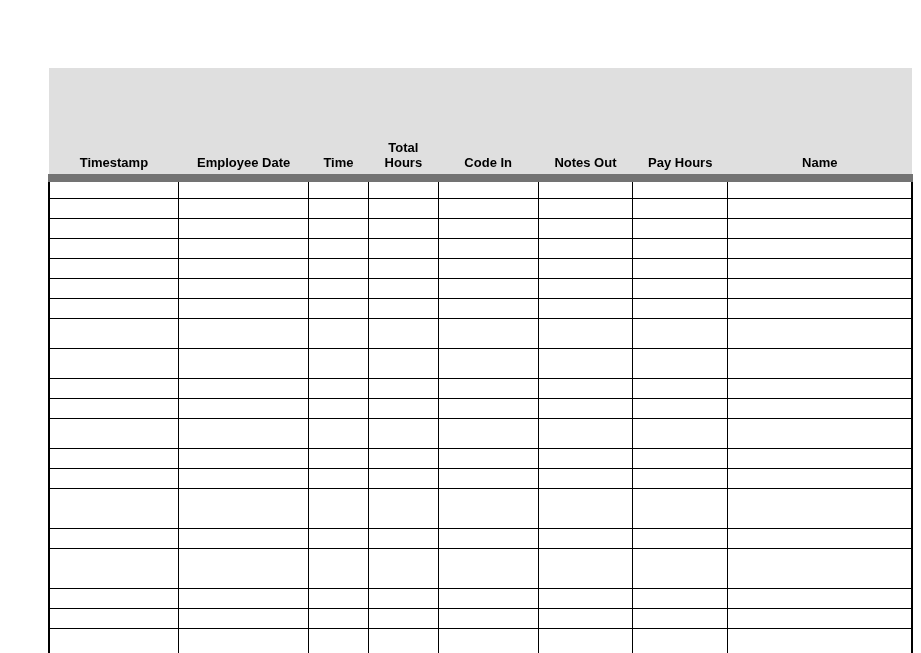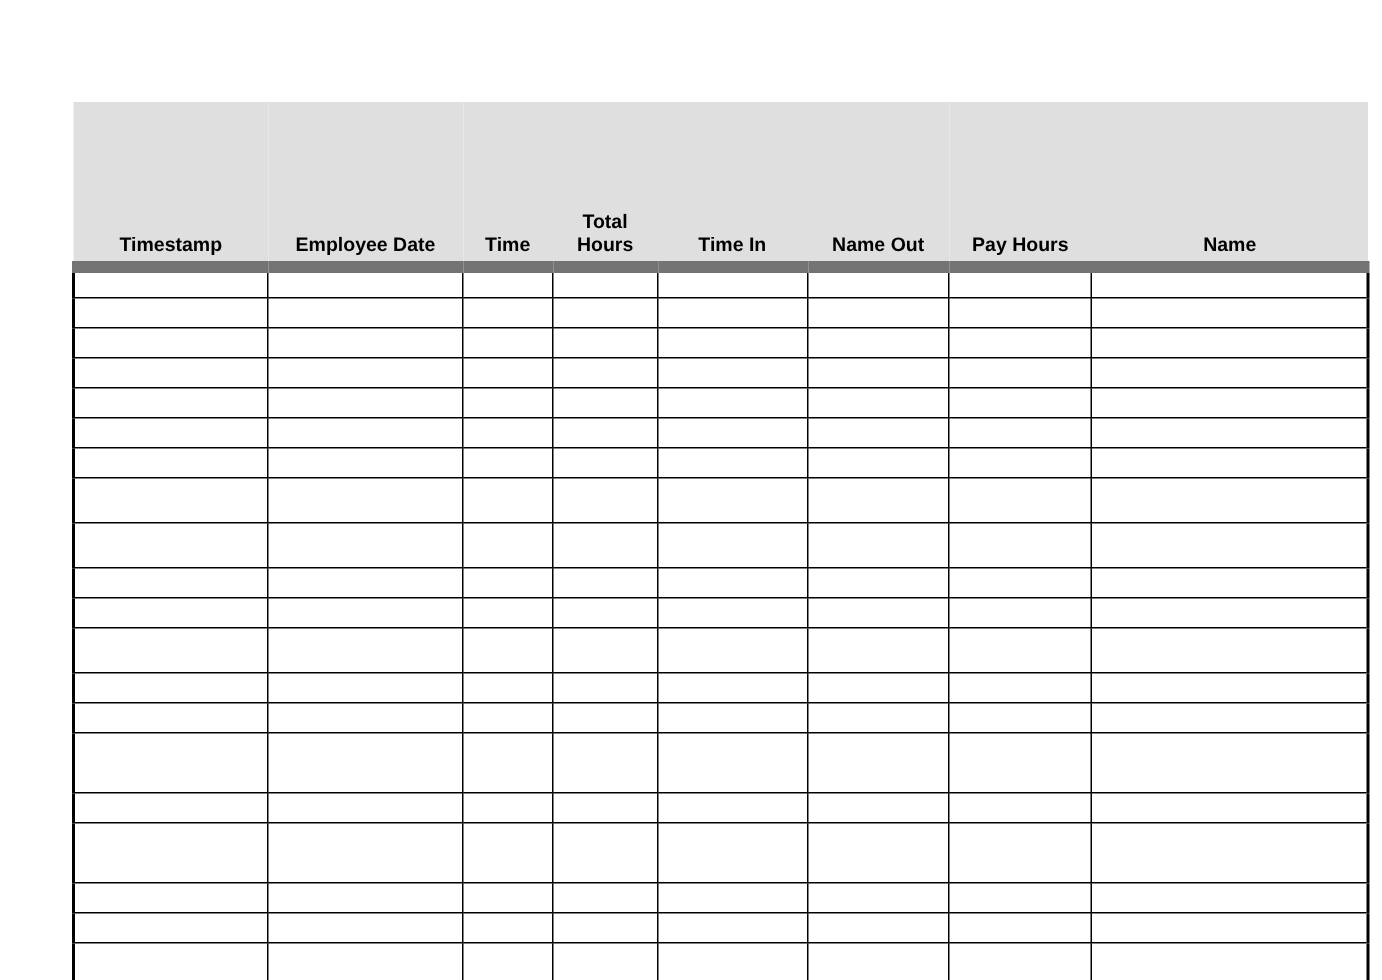--- a/index.html
+++ b/index.html
@@ -83,22 +83,22 @@
       <col class="col-timeout">
       <col class="col-paycode">
       <col class="col-notes">
     </colgroup>
     <thead>
       <tr>
         <th>Timestamp</th>
         <th>Employee Date</th>
         <th>Time</th>
         <th><span>Total<br>Hours</span></th>
-        <th>Time In</th>
-        <th>Name Out</th>
+        <th>Code In</th>
+        <th>Notes Out</th>
         <th>Pay Hours</th>
         <th>Name</th>
       </tr>
     </thead>
     <tbody>
         <tr>
           <td></td>
           <td></td>
           <td></td>
           <td></td>

